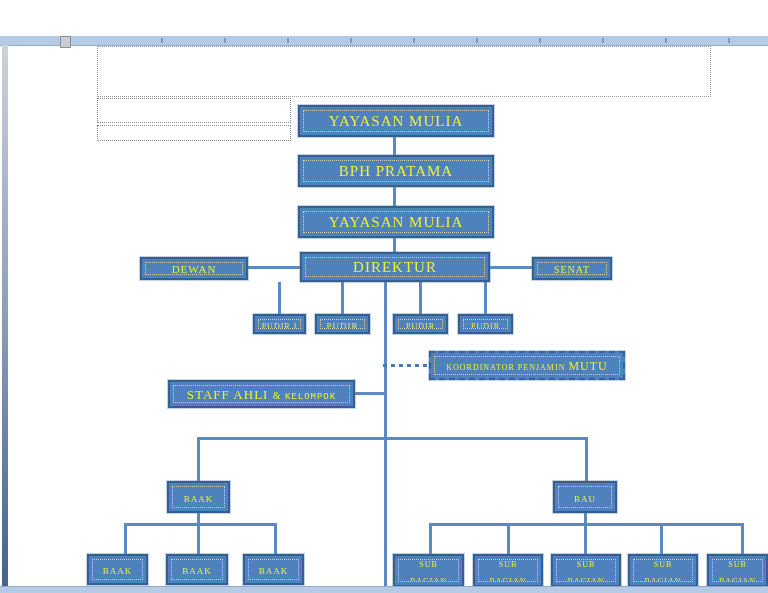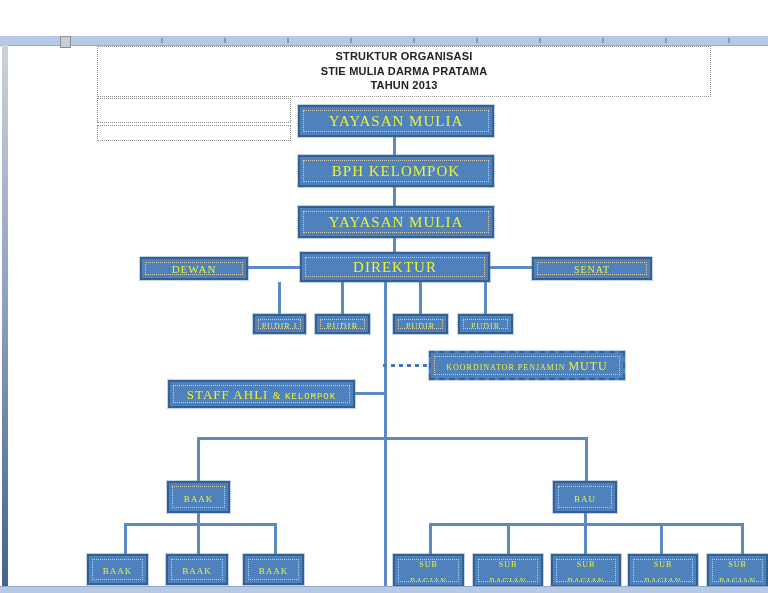--- a/index.html
+++ b/index.html
@@ -71,39 +71,39 @@
       <div class="conn" style="left: 584px; top: 523px; width: 3px; height: 31px;"></div>
       <div class="conn" style="left: 660px; top: 523px; width: 3px; height: 31px;"></div>
       <div class="conn" style="left: 741px; top: 523px; width: 3px; height: 31px;"></div>
       <div class="org-box" style="left: 298px; top: 105px; width: 196px; height: 32px;">
         <div class="frame">
           <div class="bl"><span style="font-size: 15px;">YAYASAN MULIA</span></div>
         </div>
       </div>
       <div class="org-box" style="left: 298px; top: 155px; width: 196px; height: 32px;">
         <div class="frame">
-          <div class="bl"><span style="font-size: 15px;">BPH KELOMPOK</span></div>
+          <div class="bl"><span style="font-size: 15px;">BPH PRATAMA</span></div>
         </div>
       </div>
       <div class="org-box" style="left: 298px; top: 206px; width: 196px; height: 32px;">
         <div class="frame">
           <div class="bl"><span style="font-size: 15px;">YAYASAN MULIA</span></div>
         </div>
       </div>
       <div class="org-box" style="left: 140px; top: 257px; width: 108px; height: 23px;">
         <div class="frame">
           <div class="bl"><span style="font-size: 11px;">DEWAN</span></div>
         </div>
       </div>
       <div class="org-box" style="left: 300px; top: 252px; width: 190px; height: 30px;">
         <div class="frame">
           <div class="bl"><span style="font-size: 15px;">DIREKTUR</span></div>
         </div>
       </div>
-      <div class="org-box" style="left: 532px; top: 257px; width: 120px; height: 23px;">
+      <div class="org-box" style="left: 532px; top: 257px; width: 80px; height: 23px;">
         <div class="frame">
           <div class="bl"><span style="font-size: 10px;">SENAT</span></div>
         </div>
       </div>
       <div class="org-box" style="left: 253px; top: 314px; width: 53px; height: 20px;">
         <div class="frame">
           <div class="bl"><span style="font-size: 8px; text-decoration: underline;">PUDIR I</span></div>
         </div>
       </div>
       <div class="org-box" style="left: 315px; top: 314px; width: 55px; height: 20px;">
@@ -182,25 +182,20 @@
       </div>
       <div class="org-box" style="left: 707px; top: 554px; width: 61px; height: 33px;">
         <div class="frame">
           <div class="bl"><span style="font-size: 8px;">SUB</span></div>
           <div class="bl"><span style="font-size: 8px;">BAGIAN</span></div>
         </div>
       </div>
     </div>
 
   <div class="title-box"></div>
-  <div class="title-text">
-    <div>STRUKTUR ORGANISASI</div>
-    <div>STIE MULIA DARMA PRATAMA</div>
-    <div>TAHUN 2013</div>
-  </div>
   <div class="empty-box-a"></div>
   <div class="empty-box-b"></div>
 
   <div class="top-strip">
     <div class="ticks"></div>
   </div>
   <div class="ruler-handle"></div>
   <div class="left-bar"></div>
   <div class="bottom-strip"></div>
 

